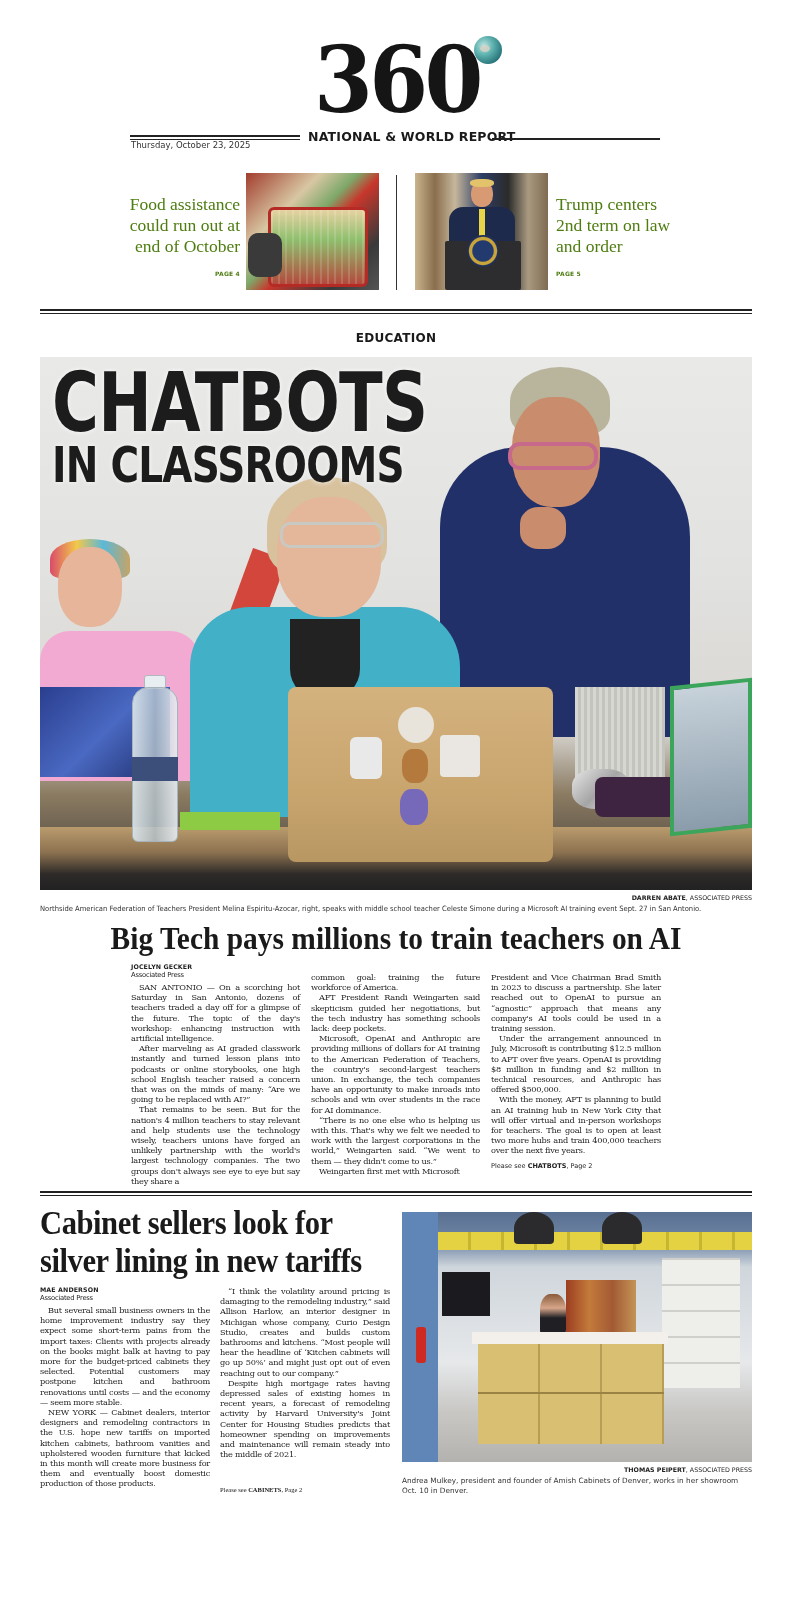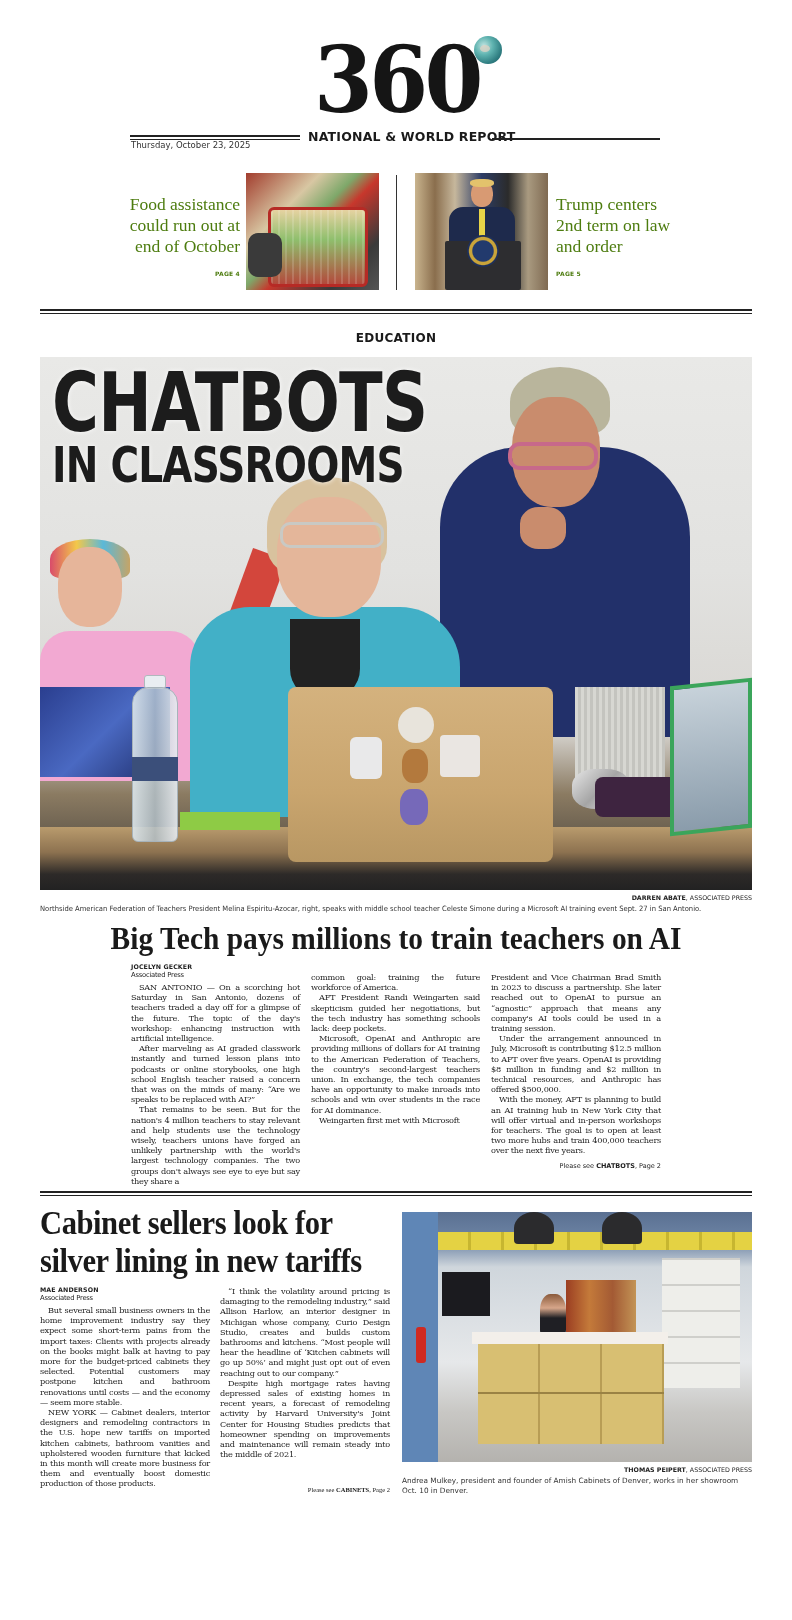--- a/index.html
+++ b/index.html
@@ -91,21 +91,21 @@
 
   
   .col { position: absolute; font-family: "DejaVu Serif", serif; font-size: 8.2px; line-height: 10.2px; color: #1f1f1f; text-align: justify; hyphens: auto; letter-spacing: -0.25px; }
   .col p { text-indent: 8px; }
   .col p.noindent { text-indent: 0; margin-top: 9px; }
   .byline { font-family: "DejaVu Sans", sans-serif; font-size: 6.3px; font-weight: bold; line-height: 8px; text-transform: uppercase; letter-spacing: 0.1px; }
   .byline-org { font-family: "DejaVu Sans", sans-serif; font-size: 6.8px; line-height: 9px; margin-bottom: 2px; }
   .a1c1 { left: 131px; top: 963px; width: 169px; }
   .a1c2 { left: 311px; top: 963px; width: 169px; }
   .a1c3 { left: 491px; top: 963px; width: 170px; }
-  .jump { position: absolute; font-family: "DejaVu Sans", sans-serif; font-size: 6.5px; color: #222; text-align: right; }
+  .jump { position: absolute; font-family: "DejaVu Sans", sans-serif; font-size: 6.5px; color: #222; text-align: left; }
   .jump b { font-weight: bold; }
   .jump-1 { left: 491px; top: 1162px; width: 170px; }
 
   
   .headline-2 { position: absolute; left: 40px; top: 1204px; width: 360px; font-family: "Liberation Serif", serif; font-weight: bold; font-size: 34px; line-height: 38px; color: #1a1a1a; transform: scaleX(0.9); transform-origin: left; letter-spacing: -0.5px; }
   .a2c1 { left: 40px; top: 1286px; width: 170px; }
   .a2c2 { left: 220px; top: 1286px; width: 170px; }
   .jump-2 { left: 220px; top: 1486px; width: 170px; font-family: Liberation Serif, serif; }
 
   .cab-photo { position: absolute; left: 402px; top: 1212px; width: 350px; height: 250px; overflow: hidden; background: linear-gradient(180deg, #5a7092 0%, #6f86a6 12%, #cfd6dc 22%, #e6e8ea 60%, #c8c7c4 80%, #b4b2ae 100%); }
@@ -209,27 +209,28 @@
   <b>DARREN ABATE</b><span>, ASSOCIATED PRESS</span>
 </div>
 <div class="caption caption-hero">Northside American Federation of Teachers President Melina Espiritu-Azocar, right, speaks with middle school teacher Celeste Simone during a Microsoft AI training event Sept. 27 in San Antonio.</div>
 
 <h1 class="headline-main">Big Tech pays millions to train teachers on AI</h1>
 
 <div class="col a1c1">
   <div class="byline">JOCELYN GECKER</div>
   <div class="byline-org">Associated Press</div>
   <p>SAN ANTONIO — On a scorching hot Saturday in San Antonio, dozens of teachers traded a day off for a glimpse of the future. The topic of the day's workshop: enhancing instruction with artificial intelligence.</p>
-  <p>After marveling as AI graded classwork instantly and turned lesson plans into podcasts or online storybooks, one high school English teacher raised a concern that was on the minds of many: “Are we speaks to be replaced with AI?”</p>
+  <p>After marveling as AI graded classwork instantly and turned lesson plans into podcasts or online storybooks, one high school English teacher raised a concern that was on the minds of many: “Are we going to be replaced with AI?”</p>
   <p>That remains to be seen. But for the nation's 4 million teachers to stay relevant and help students use the technology wisely, teachers unions have forged an unlikely partnership with the world's largest technology companies. The two groups don't always see eye to eye but say they share a</p>
 </div>
 <div class="col a1c2">
   <p class="noindent">common goal: training the future workforce of America.</p>
   <p>AFT President Randi Weingarten said skepticism guided her negotiations, but the tech industry has something schools lack: deep pockets.</p>
   <p>Microsoft, OpenAI and Anthropic are providing millions of dollars for AI training to the American Federation of Teachers, the country's second-largest teachers union. In exchange, the tech companies have an opportunity to make inroads into schools and win over students in the race for AI dominance.</p>
+  <p>“There is no one else who is helping us with this. That's why we felt we needed to work with the largest corporations in the world,” Weingarten said. “We went to them — they didn't come to us.”</p>
   <p>Weingarten first met with Microsoft</p>
 </div>
 <div class="col a1c3">
   <p class="noindent">President and Vice Chairman Brad Smith in 2023 to discuss a partnership. She later reached out to OpenAI to pursue an “agnostic” approach that means any company's AI tools could be used in a training session.</p>
   <p>Under the arrangement announced in July, Microsoft is contributing $12.5 million to AFT over five years. OpenAI is providing $8 million in funding and $2 million in technical resources, and Anthropic has offered $500,000.</p>
   <p>With the money, AFT is planning to build an AI training hub in New York City that will offer virtual and in-person workshops for teachers. The goal is to open at least two more hubs and train 400,000 teachers over the next five years.</p>
 </div>
 <div class="jump jump-1">
   <span>Please see </span><b>CHATBOTS</b><span>, Page 2</span>
 </div>

